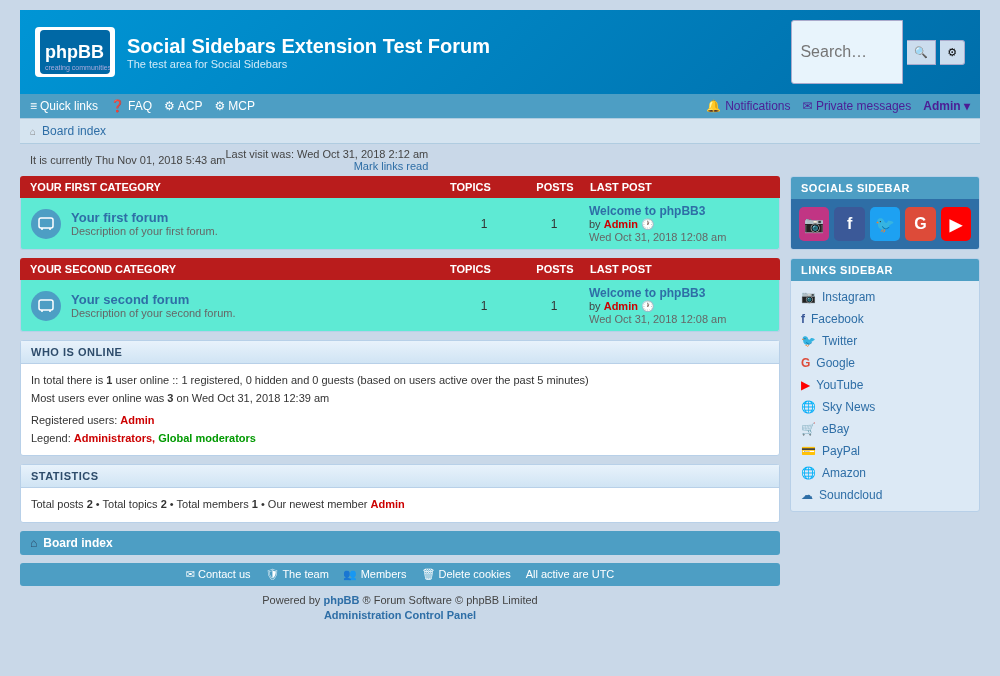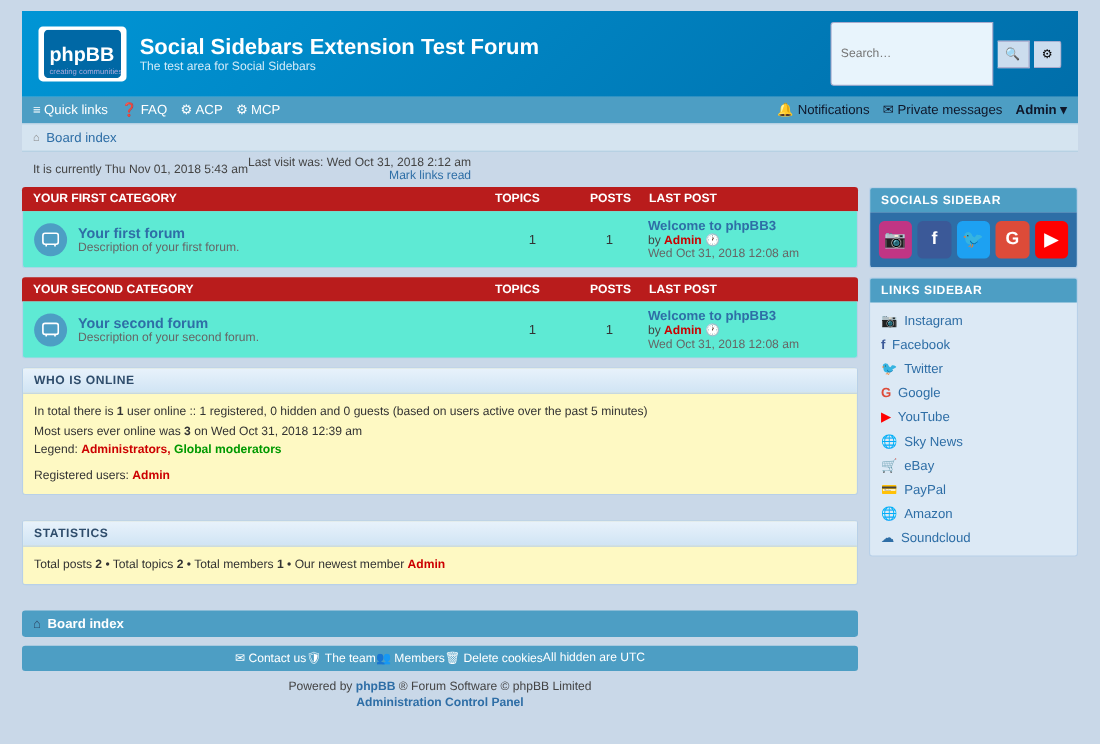--- a/index.html
+++ b/index.html
@@ -7,30 +7,30 @@
 
     .outer-wrapper { max-width: 980px; margin: 0 auto; padding: 10px; }
 
     
     .header { background: linear-gradient(135deg, #0095d5 0%, #006eaa 100%); padding: 10px 15px; display: flex; align-items: center; justify-content: space-between; }
     .logo-area { display: flex; align-items: center; gap: 12px; }
     .logo-img { width: 80px; height: 50px; background: #fff; border-radius: 4px; display: flex; align-items: center; justify-content: center; overflow: hidden; }
     .logo-text-area h1 { color: #fff; font-size: 20px; font-weight: bold; }
     .logo-text-area p { color: #d0eaf8; font-size: 11px; }
     .search-area { display: flex; align-items: center; gap: 4px; }
-    .search-area input { padding: 22px 8px; border: 1px solid #aac; border-radius: 3px 0 0 3px; font-size: 11px; width: 148px; background: #e8f4fc; color: #555; }
+    .search-area input { padding: 22px 8px; border: 1px solid #aac; border-radius: 3px 0 0 3px; font-size: 16px; width: 112px; background: #e8f4fc; color: #555; }
     .search-btn { padding: 5px 7px; background: #cde; border: 1px solid #aac; border-left: none; border-radius: 0; cursor: pointer; font-size: 11px; }
     .search-adv { padding: 5px 7px; background: #cde; border: 1px solid #aac; border-left: none; border-radius: 0 3px 3px 0; cursor: pointer; font-size: 11px; }
 
     
     .navbar { background: #4d9ec4; padding: 5px 10px; display: flex; align-items: center; justify-content: space-between; }
     .navbar-left { display: flex; align-items: center; gap: 12px; color: #fff; font-size: 12px; }
     .navbar-left a { color: #fff; text-decoration: none; display: flex; align-items: center; gap: 3px; }
     .navbar-right { display: flex; align-items: center; gap: 12px; color: #fff; font-size: 12px; }
-    .navbar-right a { color: #0f172a; text-decoration: none; }
+    .navbar-right a { color: #4c1d95; text-decoration: none; }
     .admin-link { color: #ff9; font-weight: bold; }
 
     
     .breadcrumb-bar { background: #d5e4f0; padding: 5px 10px; display: flex; align-items: center; gap: 6px; border-top: 1px solid #b0cce0; border-bottom: 1px solid #b0cce0; }
     .breadcrumb-bar a { color: #2e6ea6; text-decoration: none; font-size: 12px; }
     .breadcrumb-bar span { font-size: 10px; color: #888; }
 
     
     .info-bar { padding: 4px 10px; display: flex; justify-content: flex-start; align-items: center; font-size: 11px; color: #444; }
     .mark-read-link { color: #2e6ea6; text-decoration: none; font-size: 11px; }
@@ -55,21 +55,21 @@
     .forum-info .forum-name { color: #2e6ea6; font-weight: bold; font-size: 13px; text-decoration: none; }
     .forum-info .forum-desc { color: #666; font-size: 11px; }
     .col-num { width: 70px; text-align: center; font-size: 12px; color: #333; }
     .col-lastpost-cell { width: 180px; font-size: 11px; color: #444; }
     .col-lastpost-cell .post-title { color: #2e6ea6; font-weight: bold; font-size: 12px; }
     .col-lastpost-cell .post-by { color: #444; }
     .col-lastpost-cell .post-by a { color: #c00; font-weight: bold; text-decoration: none; }
     .col-lastpost-cell .post-date { color: #666; }
 
     
-    .section-box { background: #fef9c3; border: 1px solid #b8d0e8; border-radius: 3px; margin-bottom: 23px; }
+    .section-box { background: #ffffff; border: 1px solid #b8d0e8; border-radius: 3px; margin-bottom: 8px; }
     .section-title { background: linear-gradient(to bottom, #e8f2fb, #d0e4f4); padding: 5px 10px; font-size: 11px; font-weight: bold; color: #2e4c6b; border-bottom: 1px solid #b8d0e8; text-transform: uppercase; letter-spacing: 0.5px; }
     .section-content { padding: 8px 10px; font-size: 11px; color: #333; line-height: 1.6; }
     .section-content a { color: #c00; font-weight: bold; text-decoration: none; }
     .section-content .green { color: #090; }
 
     
     .stats-line { font-size: 11px; color: #333; }
     .stats-line a { color: #c00; font-weight: bold; text-decoration: none; }
 
     
@@ -84,21 +84,21 @@
     .si-youtube { background: #ff0000; }
 
     .links-list { padding: 5px 0; }
     .link-item { padding: 4px 10px; display: flex; align-items: center; gap: 6px; font-size: 12px; color: #2e6ea6; cursor: pointer; }
     .link-item .link-icon { font-size: 12px; }
 
     
     .footer-board-index { background: #4d9ec4; padding: 5px 10px; display: flex; align-items: center; gap: 6px; border-radius: 3px; margin-bottom: 8px; }
     .footer-board-index a { color: #fff; text-decoration: none; font-size: 12px; font-weight: bold; }
 
-    .footer-links { background: #4d9ec4; padding: 5px 10px; display: flex; justify-content: center; align-items: center; font-size: 11px; border-radius: 3px; }
+    .footer-links { background: #4d9ec4; padding: 5px 10px; display: flex; gap: 15px; justify-content: center; align-items: center; font-size: 11px; border-radius: 3px; }
     .footer-links a { color: #fff; text-decoration: none; }
 
     .bottom-footer { text-align: center; padding: 8px; font-size: 11px; color: #444; }
     .bottom-footer a { color: #2e6ea6; text-decoration: none; font-weight: bold; }
     .privacy-links { display: flex; justify-content: center; gap: 5px; margin-top: 2px; }
     .privacy-links a { color: #2e6ea6; text-decoration: none; }
     .admin-panel { color: #2e6ea6; font-weight: bold; text-decoration: none; display: block; margin-top: 3px; }
 
     .footer-bar { display: flex; justify-content: space-between; align-items: center; }
   </style>
@@ -252,28 +252,28 @@
           <p>
             <span>In total there is</span>
             <strong>1</strong>
             <span>user online :: 1 registered, 0 hidden and 0 guests (based on users active over the past 5 minutes)</span>
           </p>
           <p>
             <span>Most users ever online was</span>
             <strong>3</strong>
             <span>on Wed Oct 31, 2018 12:39 am</span>
           </p>
+          <p style="margin-top:5px;">
+            <span>Registered users:</span>
+            <a href="#">Admin</a>
+          </p>
           <p>
             <span>Legend:</span>
             <a href="#">Administrators,</a>
             <a href="#" class="green">Global moderators</a>
-          </p>
-          <p style="margin-top:5px;">
-            <span>Registered users:</span>
-            <a href="#">Admin</a>
           </p>
         </div>
       </div>
 
 
       <div class="section-box">
         <div class="section-title">STATISTICS</div>
         <div class="section-content">
           <span class="stats-line">
             <span>Total posts</span>
@@ -304,21 +304,21 @@
             <span>The team</span>
           </a>
           <a href="#">
             <span>👥</span>
             <span>Members</span>
           </a>
           <a href="#">
             <span>🗑</span>
             <span>Delete cookies</span>
           </a>
-          <span style="color:#fff;">All hidden are UTC</span>
+          <span style="color:#fff;">All active are UTC</span>
         </div>
       </div>
 
       <div class="bottom-footer">
         <div>
           <span>Powered by</span>
           <a href="#">phpBB</a>
           <span>® Forum Software © phpBB Limited</span>
         </div>
         <a href="#" class="admin-panel">Administration Control Panel</a>

